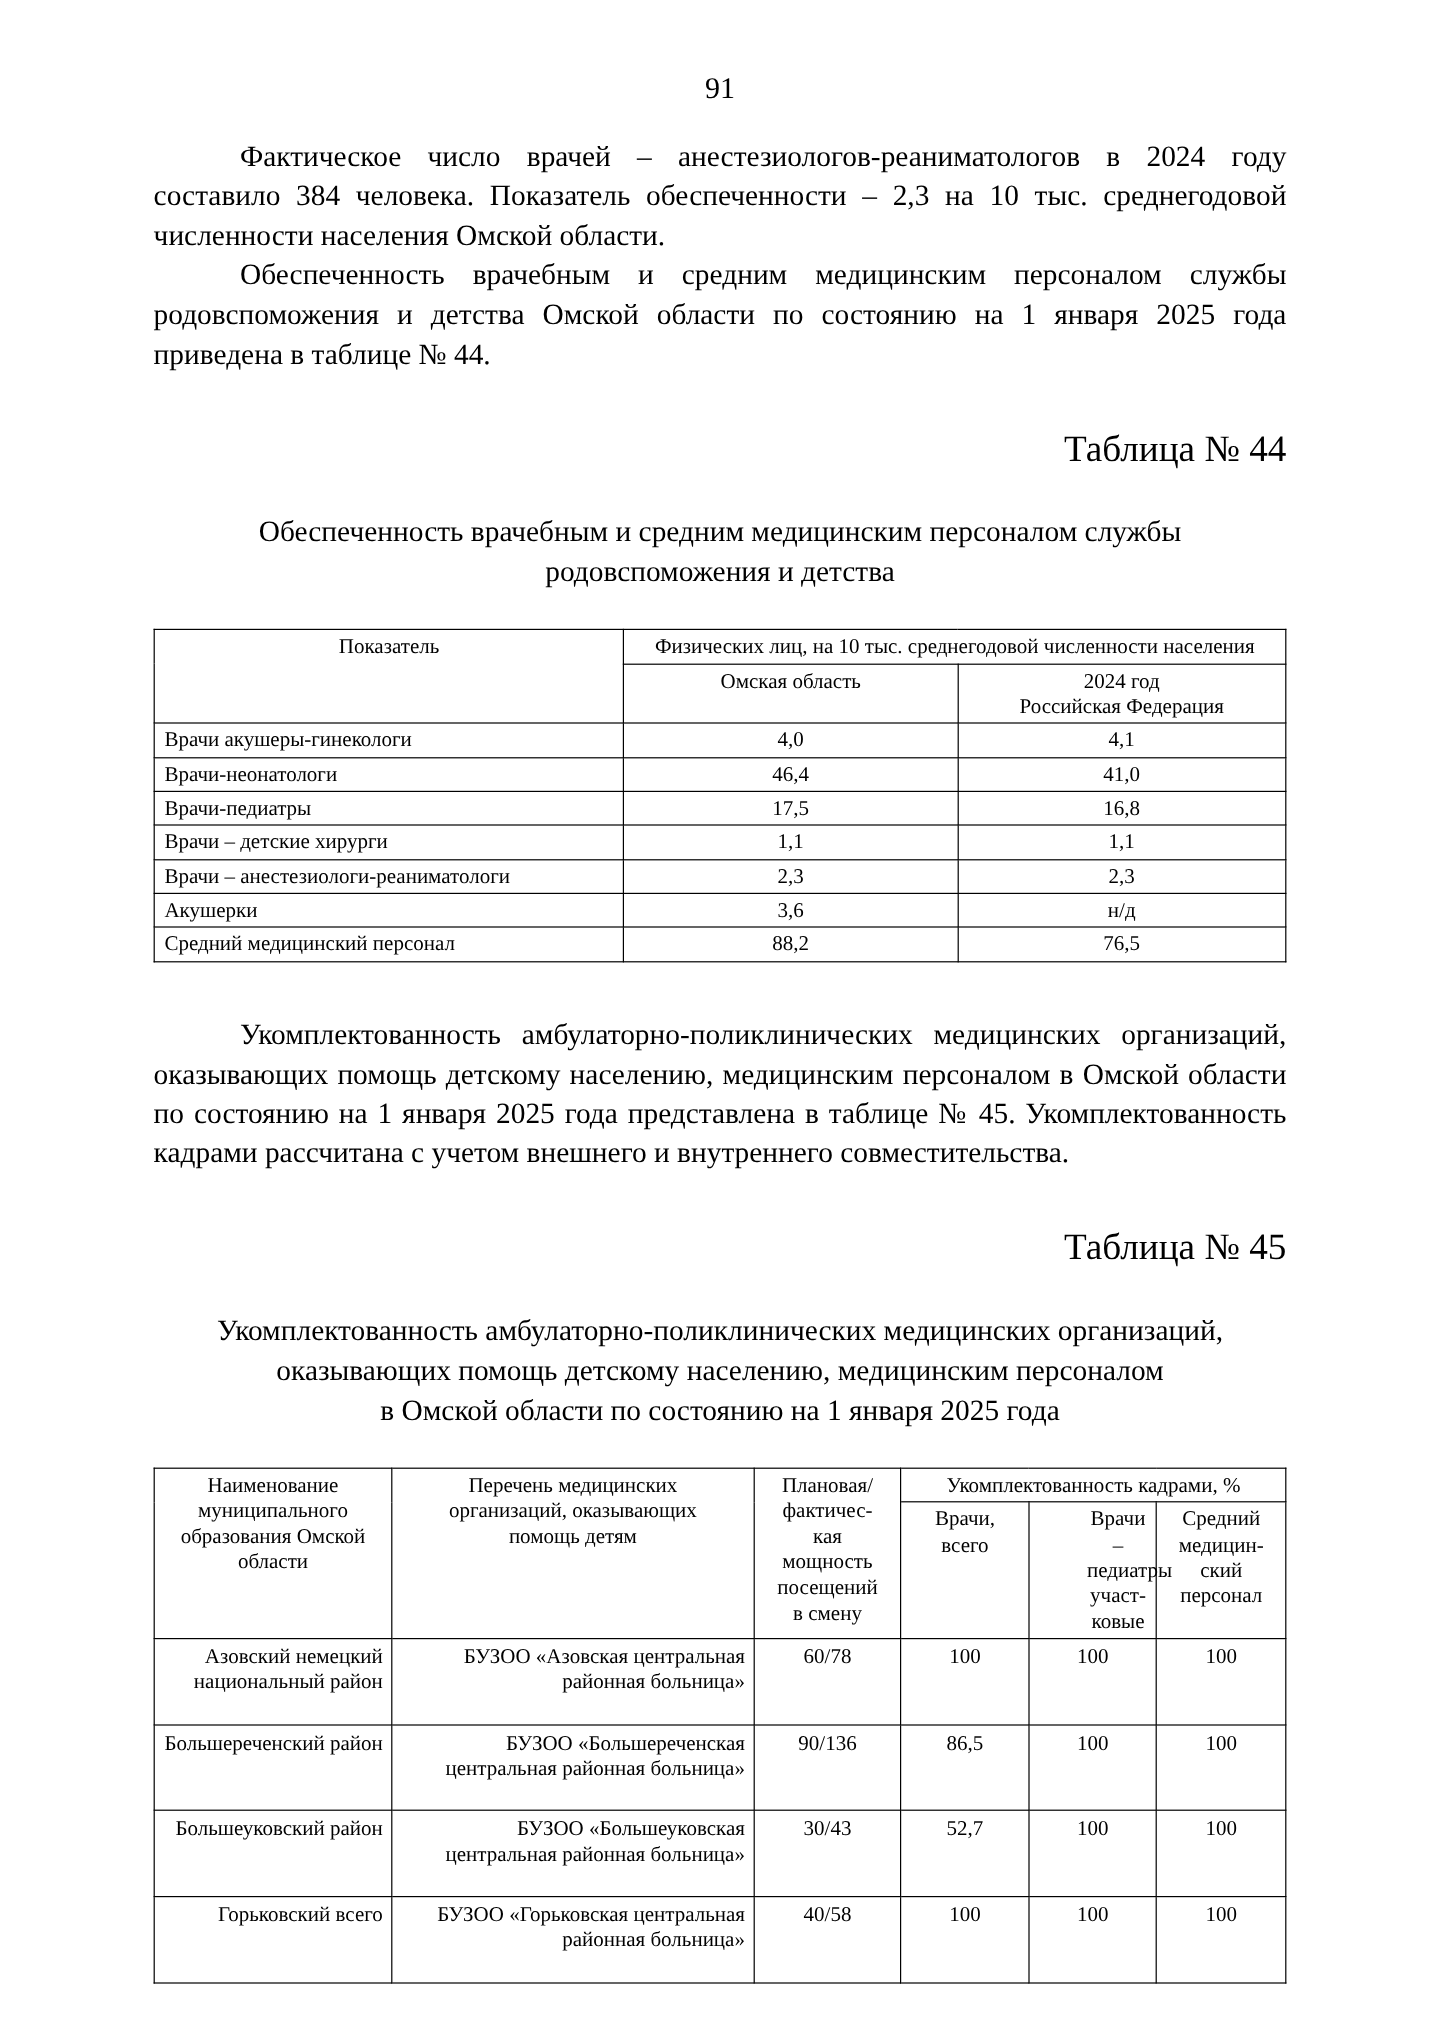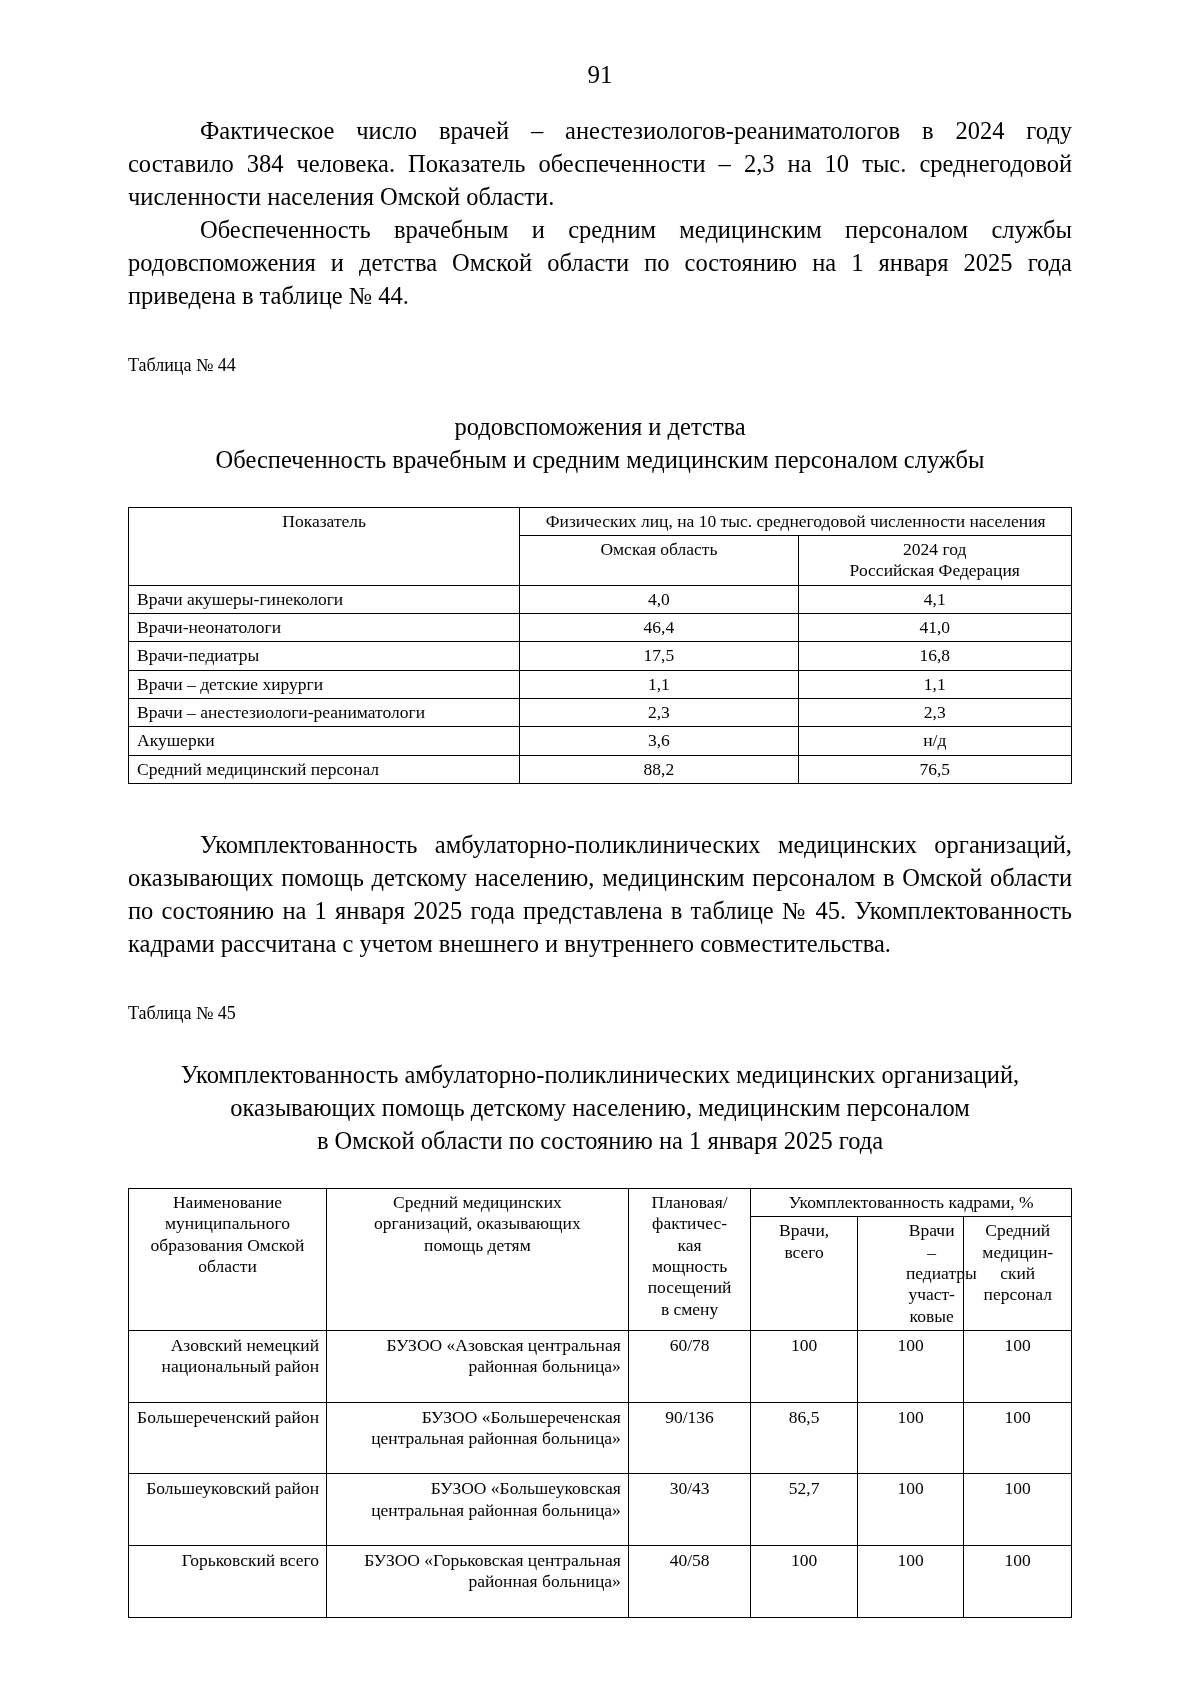--- a/index.html
+++ b/index.html
@@ -34,21 +34,22 @@
     line-height: 1.345;
     text-align: justify;
     text-indent: 72px;
     text-justify: inter-word;
   }
   p.body-text + p.body-text {
     margin-top: 0;
   }
   .table-label {
     margin-top: 40px;
-    font-size: 18px;
+    text-align: right;
+    font-size: 31px;
     line-height: 1.345;
   }
   .table-title {
     margin-top: 34px;
     text-align: center;
     font-size: 24.5px;
     line-height: 1.345;
   }
   table.doc-table {
     border-collapse: collapse;
@@ -110,22 +111,22 @@
 <div class="page">
 
   <div class="page-number">91</div>
 
   <p class="body-text">Фактическое число врачей – анестезиологов-реаниматологов в 2024 году составило 384 человека. Показатель обеспеченности – 2,3 на 10 тыс. среднегодовой численности населения Омской области.</p>
   <p class="body-text">Обеспеченность врачебным и средним медицинским персоналом службы родовспоможения и детства Омской области по состоянию на 1 января 2025 года приведена в таблице № 44.</p>
 
   <div class="table-label">Таблица № 44</div>
 
   <div class="table-title">
+    <div>Обеспеченность врачебным и средним медицинским персоналом службы</div>
     <div>родовспоможения и детства</div>
-    <div>Обеспеченность врачебным и средним медицинским персоналом службы</div>
   </div>
 
   <table class="doc-table t44">
     <colgroup>
       <col style="width: 41.5%">
       <col style="width: 29.5%">
       <col style="width: 29%">
     </colgroup>
     <thead>
       <tr>
@@ -197,21 +198,21 @@
       <col style="width: 11.3%">
       <col style="width: 11.3%">
       <col style="width: 11.4%">
     </colgroup>
     <thead>
       <tr>
         <th rowspan="2" style="white-space:pre-line;">Наименование
 муниципального
 образования Омской
 области</th>
-        <th rowspan="2" style="white-space:pre-line;">Средний медицинских
+        <th rowspan="2" style="white-space:pre-line;">Перечень медицинских
 организаций, оказывающих
 помощь детям</th>
         <th rowspan="2" style="white-space:pre-line;">Плановая/
 фактичес-
 кая
 мощность
 посещений
 в смену</th>
         <th colspan="3">Укомплектованность кадрами, %</th>
       </tr>

